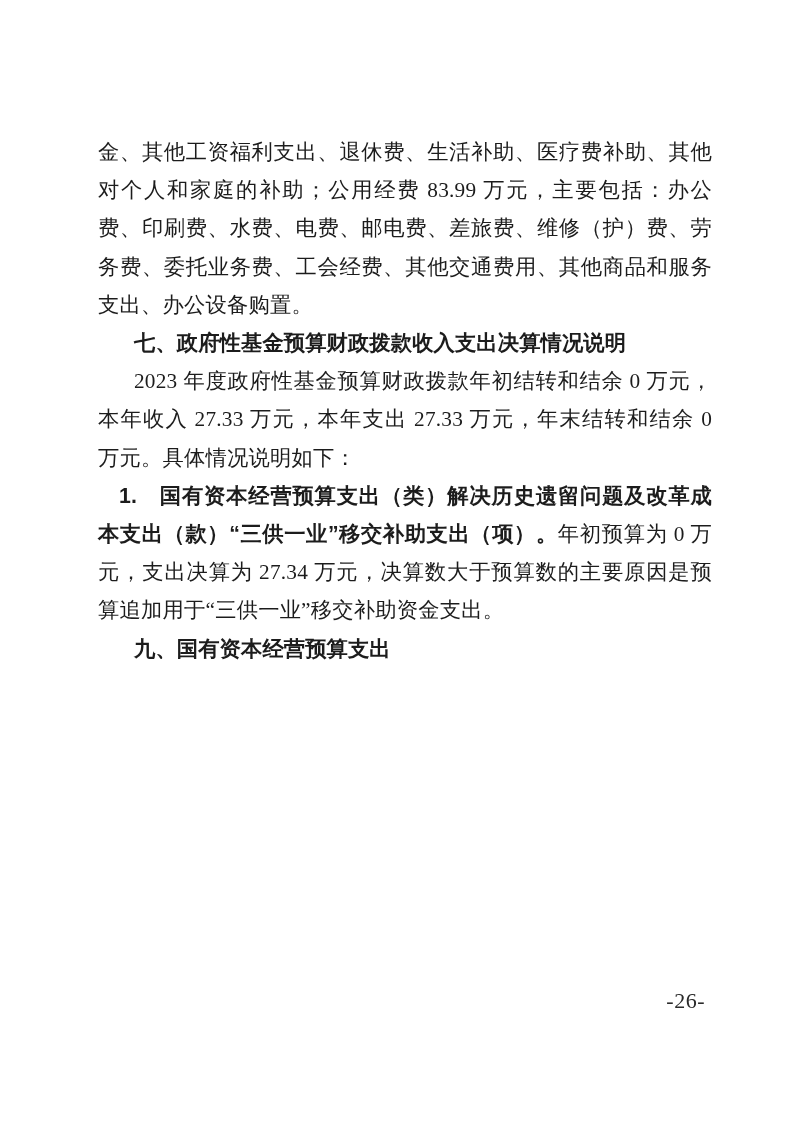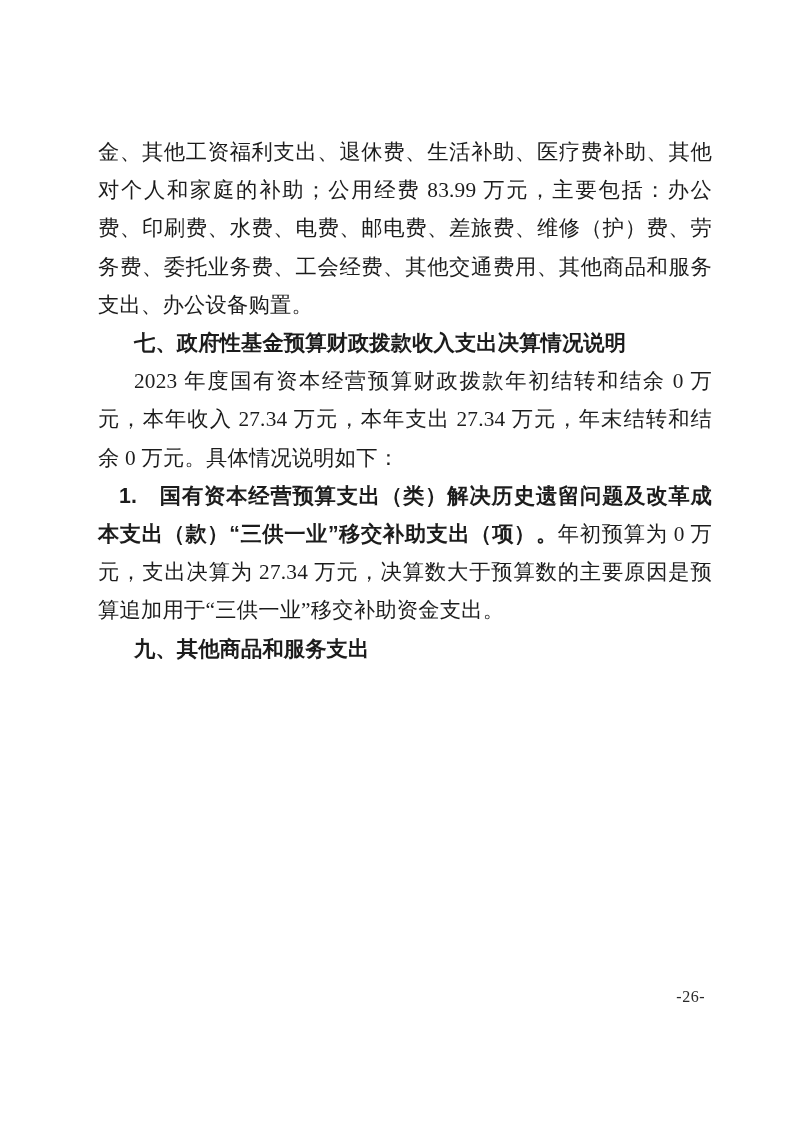--- a/index.html
+++ b/index.html
@@ -43,30 +43,30 @@
     margin-top: 6px;
   }
   .ind0 { text-indent: 0; }
   .ind1 { text-indent: 21px; }
   .ind2 { text-indent: 36px; }
   .page-footer {
     position: absolute;
     top: 988px;
     right: 100px;
     font-family: "Liberation Serif", "DejaVu Serif", serif;
-    font-size: 16px;
+    font-size: 22px;
     color: #2a2a2a;
     letter-spacing: 0.5px;
   }
 </style>
 </head>
 <body>
 
 <div class="page">
   <div class="doc-content">
       <p class="line ind0"><span class="seg">金、其他工资福利支出、退休费、生活补助、医疗费补助、其他对个人和家庭的补助；公用经费 83.99 万元，主要包括：办公费、印刷费、水费、电费、邮电费、差旅费、维修（护）费、劳务费、委托业务费、工会经费、其他交通费用、其他商品和服务支出、办公设备购置。</span></p>
       <p class="line heading ind2"><span class="seg bold">七、政府性基金预算财政拨款收入支出决算情况说明</span></p>
-      <p class="line ind2"><span class="seg">2023 年度国有资本经营预算财政拨款年初结转和结余 0 万元，本年收入 27.34 万元，本年支出 27.34 万元，年末结转和结余 0 万元。具体情况说明如下：</span></p>
+      <p class="line ind2"><span class="seg">2023 年度政府性基金预算财政拨款年初结转和结余 0 万元，本年收入 27.33 万元，本年支出 27.33 万元，年末结转和结余 0 万元。具体情况说明如下：</span></p>
       <p class="line ind1"><span class="seg bold">1.　国有资本经营预算支出（类）解决历史遗留问题及改革成本支出（款）“三供一业”移交补助支出（项）。</span><span class="seg">年初预算为 0 万元，支出决算为 27.34 万元，决算数大于预算数的主要原因是预算追加用于“三供一业”移交补助资金支出。</span></p>
-      <p class="line heading ind2"><span class="seg bold">九、其他商品和服务支出</span></p>
+      <p class="line heading ind2"><span class="seg bold">九、国有资本经营预算支出</span></p>
     </div>
   <div class="page-footer">-26-</div>
 </div>
 
 </body></html>

